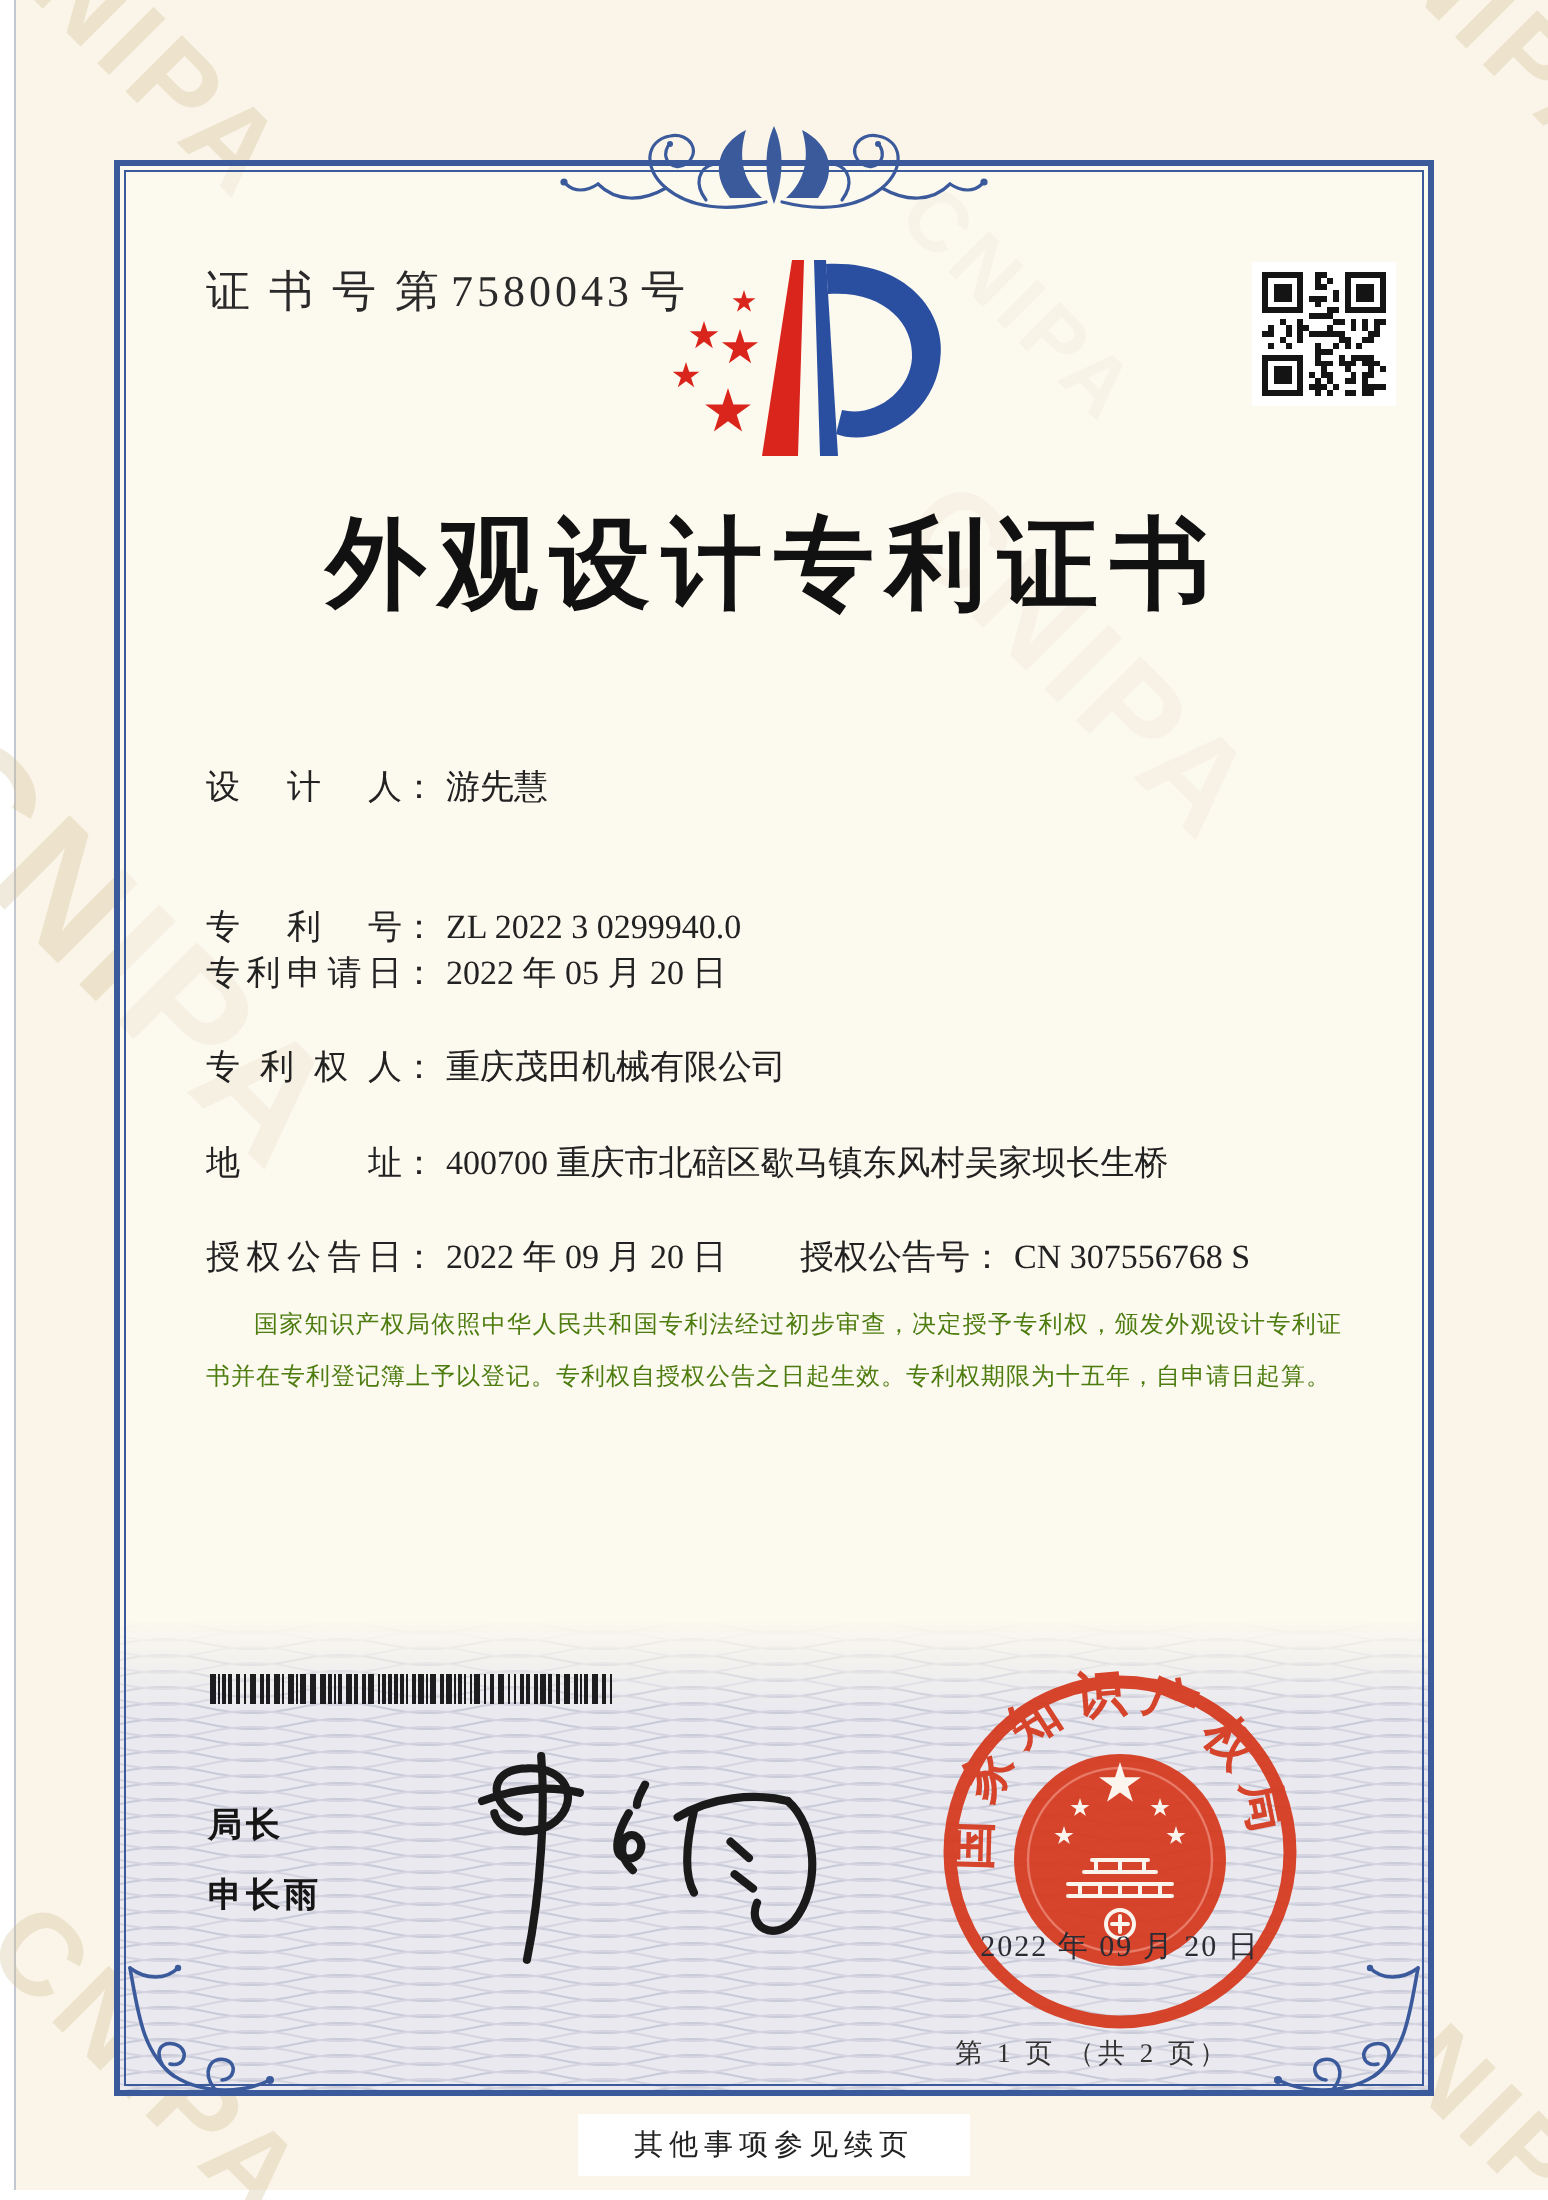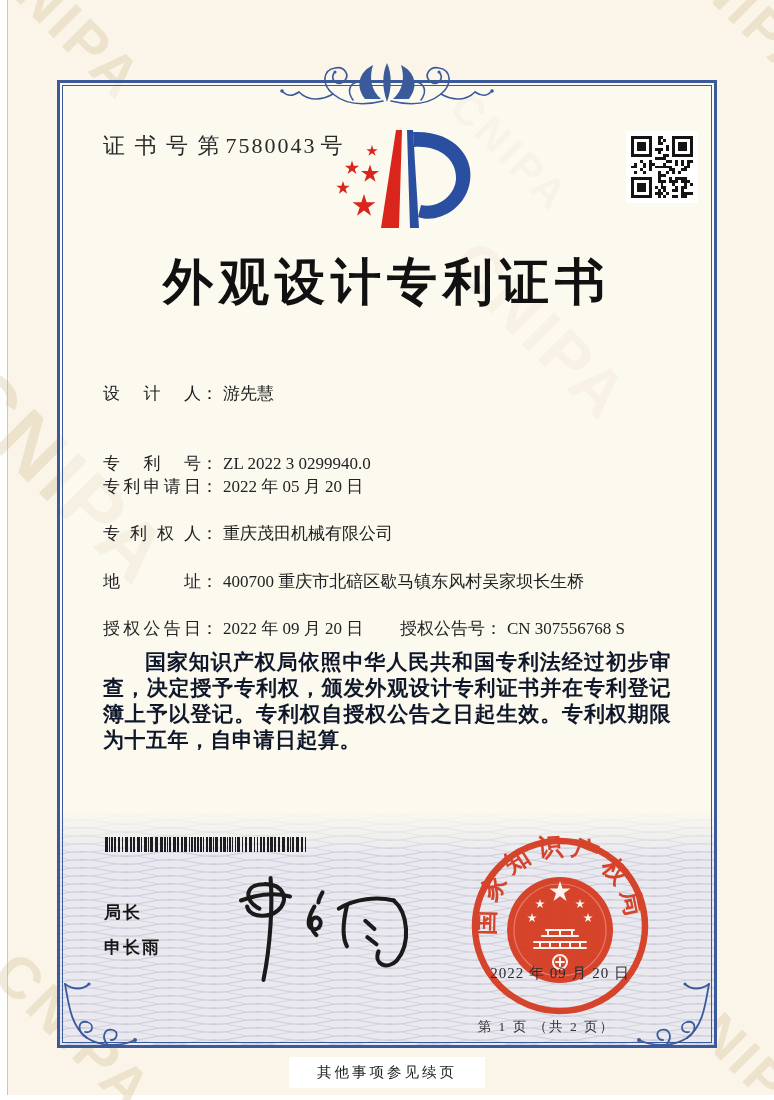--- a/index.html
+++ b/index.html
@@ -56,21 +56,21 @@
     text-align:center; font-size:50px; font-weight:700; letter-spacing:6px; color:#111;margin-top:13px;
   }
   
   .frow { position:absolute; left:103px; width:575px; z-index:6; font-size:17px; color:#222; white-space:nowrap; }
   .flabel { display:inline-block; width:98px; text-align:justify; text-align-last:justify; vertical-align:bottom; }
   .fvalue { margin-left:5px; }
   .grant { position:absolute; left:297px; top:0; }
   
   .body-text {
     position:absolute; left:103px; top:649px; width:568px; z-index:6;
-    font-size:21px; line-height:26px; text-align:justify; letter-spacing:0.5px; color:#0f172a;font-weight:bold;
+    font-size:12px; line-height:26px; text-align:justify; letter-spacing:0.5px; color:#4d7c0f;
   }
   .body-text p { text-indent:2em; }
   
   .barcode { position:absolute; left:105px; top:837px; width:206px; height:15px; z-index:6; }
   .sig-title, .sig-name {
     position:absolute; left:104px; z-index:7; font-size:17px; letter-spacing:2px; color:#161616;
     font-family:"Liberation Sans","DejaVu Sans",sans-serif;
     font-weight:bold;
   }
   .sig-title { top:901px; }

